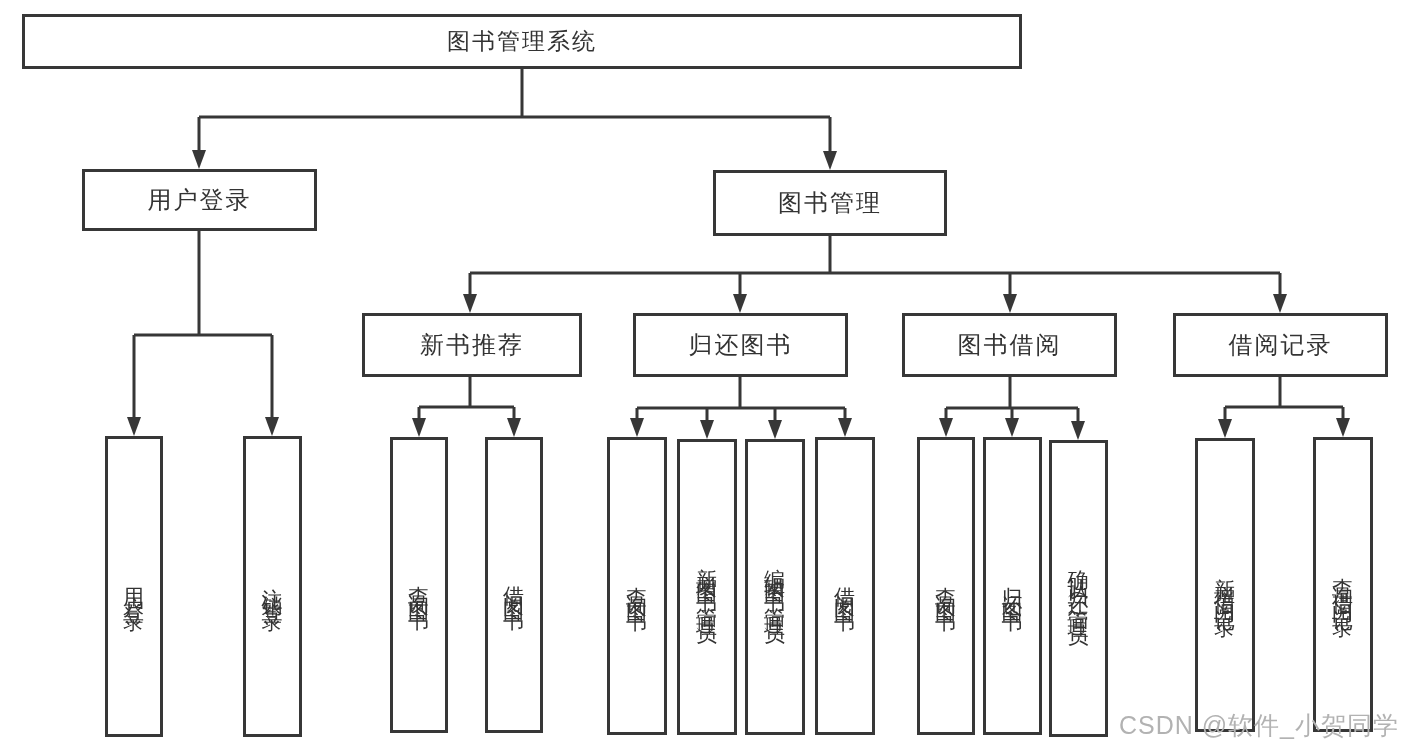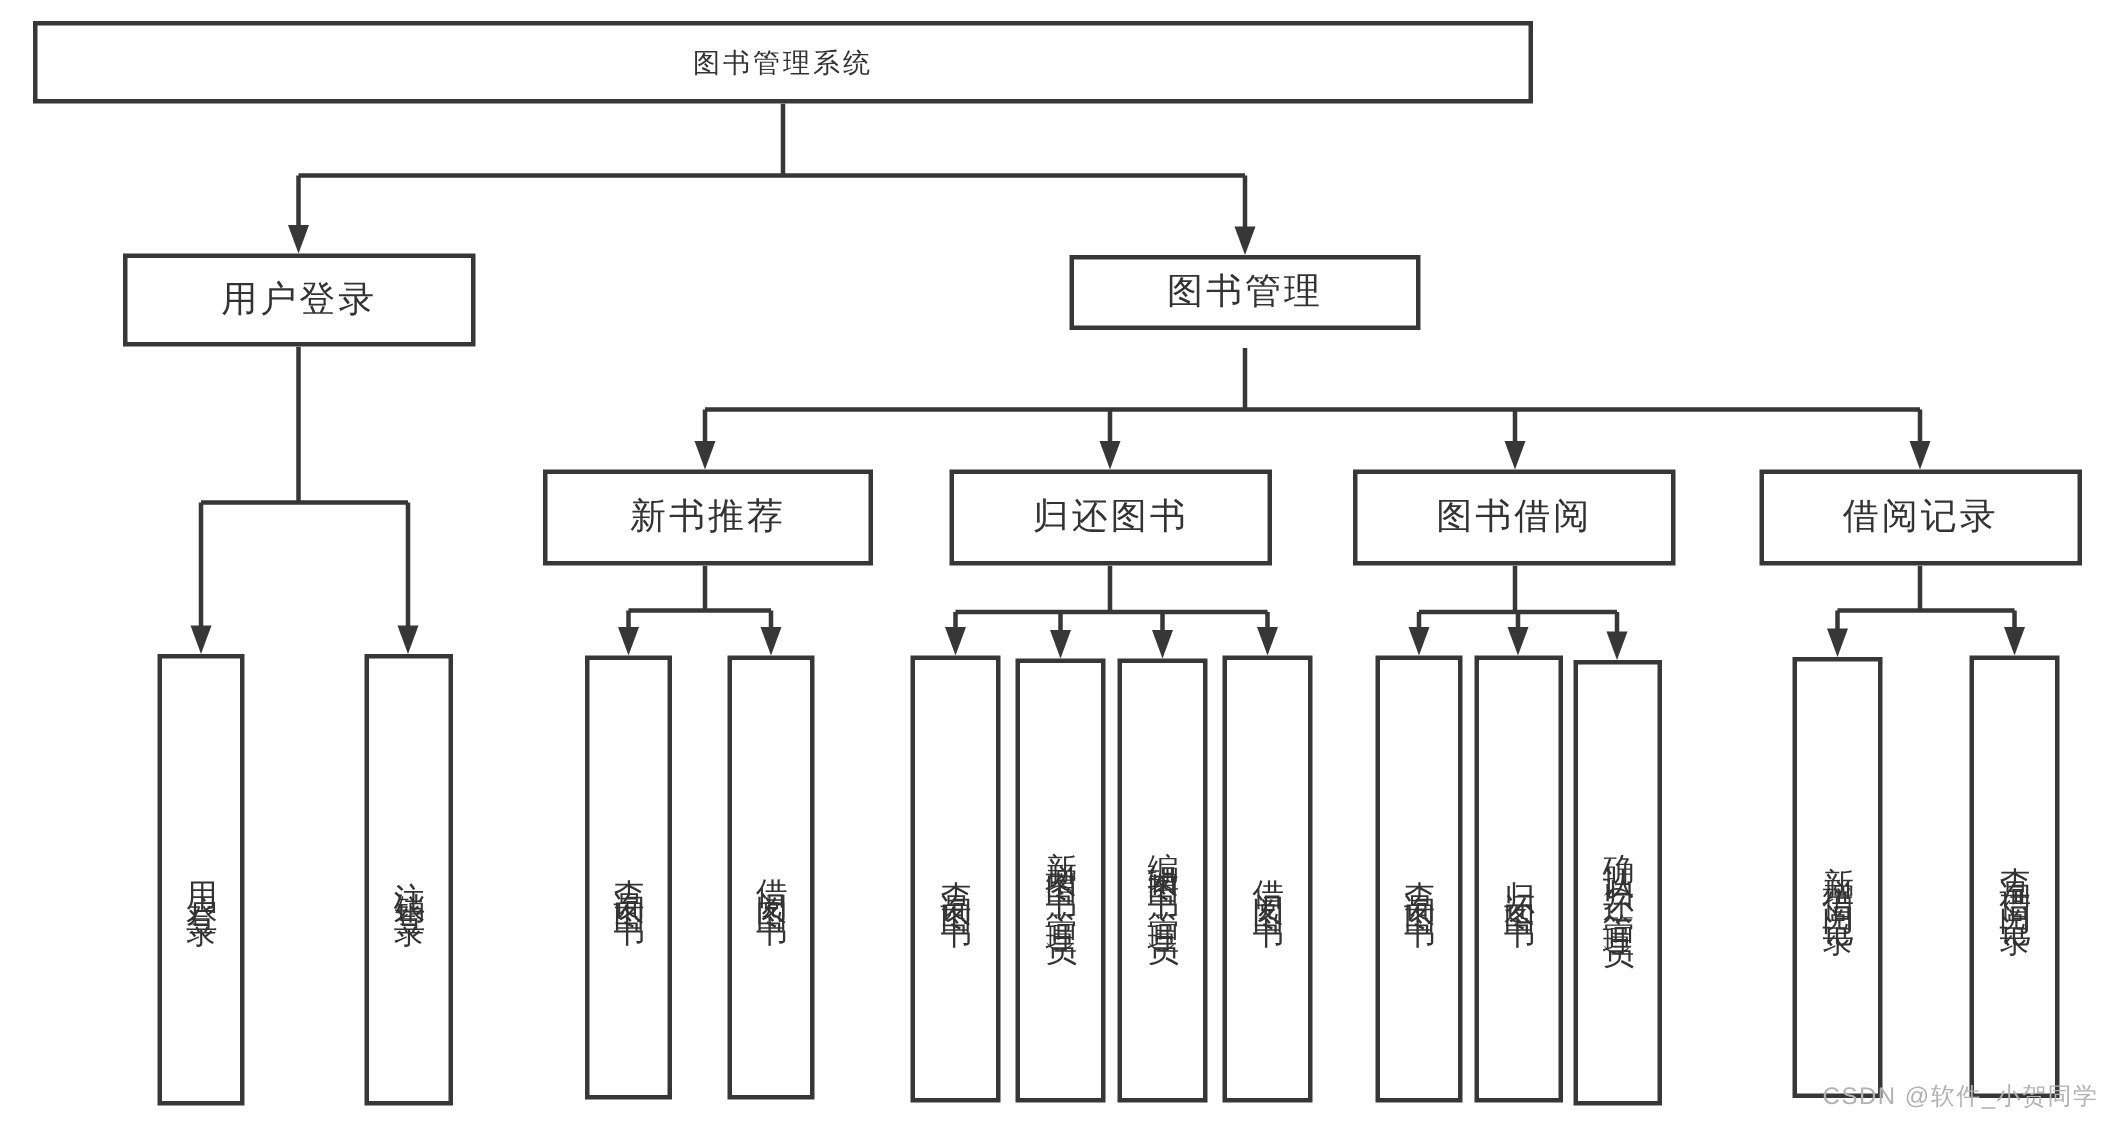--- a/index.html
+++ b/index.html
@@ -22,33 +22,33 @@
   .connectors polygon{fill:var(--line-color);stroke:none;}
   .box{
     position:absolute;
     box-sizing:border-box;
     background:#fff;
     border:3px solid var(--line-color);
     display:flex;align-items:center;justify-content:center;
     text-align:center;
   }
   .hlabel{font-size:24px;letter-spacing:2px;line-height:1;white-space:nowrap;}
-  .root .hlabel{font-size:18px;}
+  .root .hlabel{font-size:23px;}
   .vtext{
     writing-mode:vertical-rl;
     text-orientation:mixed;
     font-size:21px;
     letter-spacing:8px;
     line-height:1;
     white-space:nowrap;
   }
   .watermark{
     position:absolute;
     right:6px;bottom:5px;
-    font-size:16px;
+    font-size:25px;
     color:var(--wm-color);
     letter-spacing:1px;
     white-space:nowrap;
   }
 </style>
 </head>
 <body>
 
 <div class="canvas">
 
@@ -88,21 +88,21 @@
     <polygon points="1343,437 1336,418 1350,418"></polygon>
   </svg>
 
   <div class="box root" style="left:22px;top:14px;width:1000px;height:55px">
     <span class="hlabel">图书管理系统</span>
   </div>
 
   <div class="box" style="left:82px;top:169px;width:235px;height:62px">
     <span class="hlabel">用户登录</span>
   </div>
-  <div class="box" style="left:713px;top:170px;width:234px;height:50px">
+  <div class="box" style="left:713px;top:170px;width:234px;height:66px">
     <span class="hlabel">图书管理</span>
   </div>
 
   <div class="box" style="left:362px;top:313px;width:220px;height:64px">
     <span class="hlabel">新书推荐</span>
   </div>
   <div class="box" style="left:633px;top:313px;width:215px;height:64px">
     <span class="hlabel">归还图书</span>
   </div>
   <div class="box" style="left:902px;top:313px;width:215px;height:64px">

